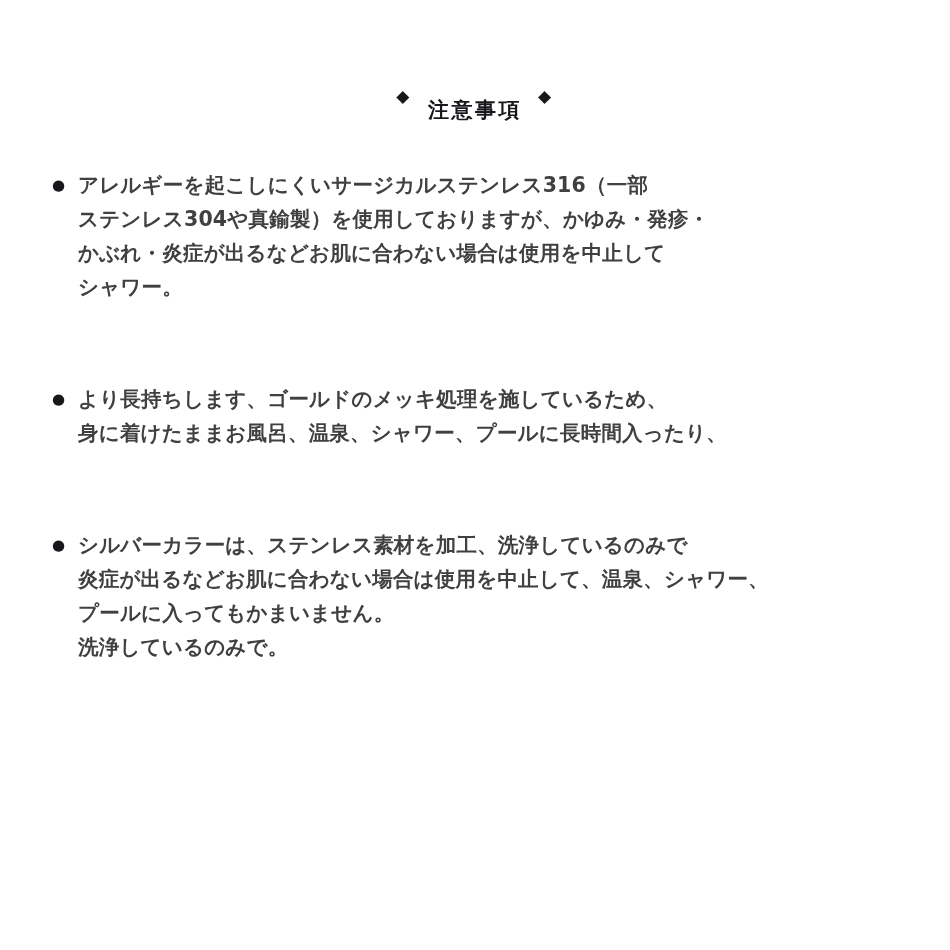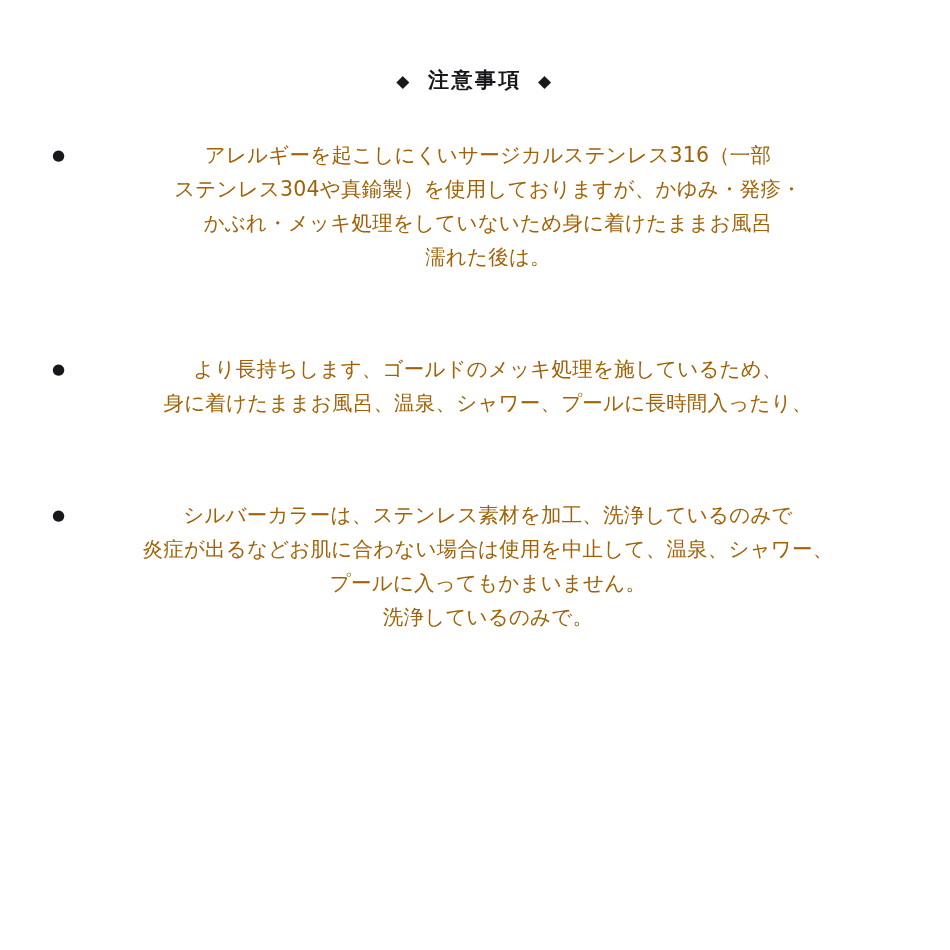--- a/index.html
+++ b/index.html
@@ -34,20 +34,21 @@
     gap: 16px;
   }
   .diamond {
     font-size: 17px;
     line-height: 1;
     position: relative;
     top: 1px;
   }
   .title-text {
     white-space: nowrap;
+    margin-top: 30px;
   }
   .notes {
     margin-top: 44px;
     padding-left: 0px;
   }
   .note-item {
     display: flex;
     align-items: flex-start;
     margin-bottom: 56px;
   }
@@ -62,47 +63,46 @@
     color: #16181c;
     text-align: left;
     padding-left: 0px;
   }
   .note-lines {
     flex: 1 1 auto;
   }
   .note-line {
     font-size: 20.5px;
     line-height: 34px;
-    font-weight: 400;
+    font-weight: 700;
     letter-spacing: 0.01em;
-    color: #a16207;
+    color: #404040;
     white-space: pre;
-    text-align: center;
   }
 </style>
 </head>
 <body>
 
 <div class="page">
 
   <div class="doc-title">
     <span class="diamond">◆</span>
     <span class="title-text">注意事項</span>
     <span class="diamond">◆</span>
   </div>
 
   <div class="notes">
 
     <div class="note-item gap-large">
       <span class="bullet">●</span>
       <div class="note-lines">
         <div class="note-line">アレルギーを起こしにくいサージカルステンレス316（一部</div>
         <div class="note-line">ステンレス304や真鍮製）を使用しておりますが、かゆみ・発疹・</div>
-        <div class="note-line">かぶれ・メッキ処理をしていないため身に着けたままお風呂</div>
-        <div class="note-line">濡れた後は。</div>
+        <div class="note-line">かぶれ・炎症が出るなどお肌に合わない場合は使用を中止して</div>
+        <div class="note-line">シャワー。</div>
       </div>
     </div>
 
     <div class="note-item gap-large">
       <span class="bullet">●</span>
       <div class="note-lines">
         <div class="note-line">より長持ちします、ゴールドのメッキ処理を施しているため、</div>
         <div class="note-line">身に着けたままお風呂、温泉、シャワー、プールに長時間入ったり、</div>
       </div>
     </div>

